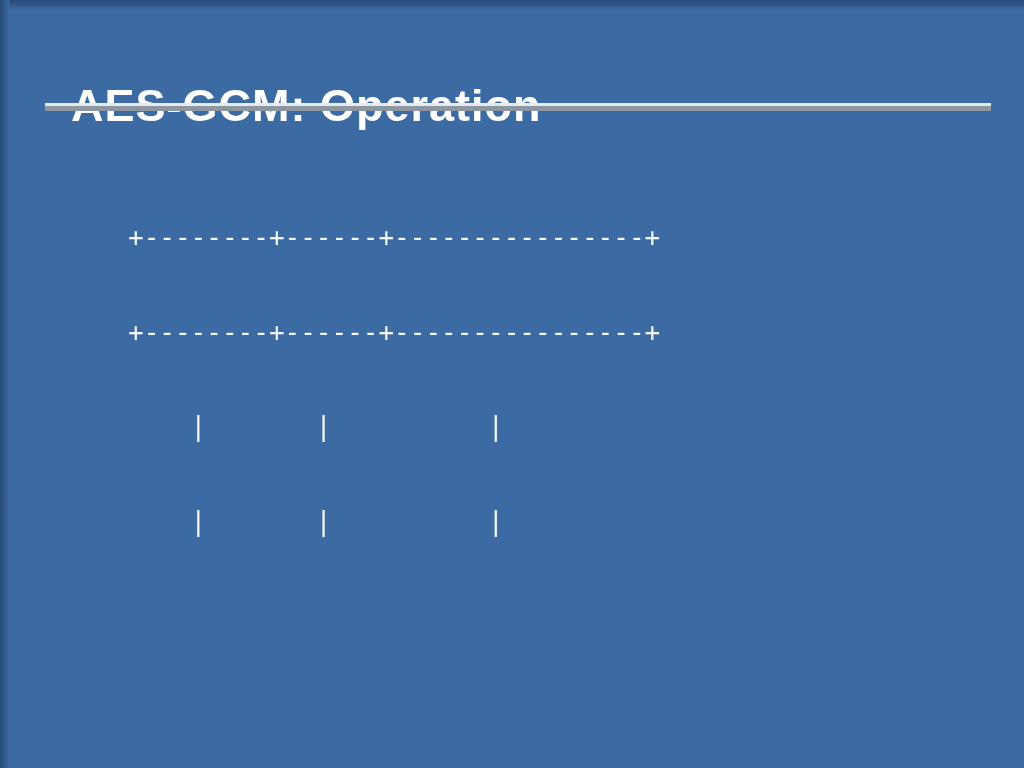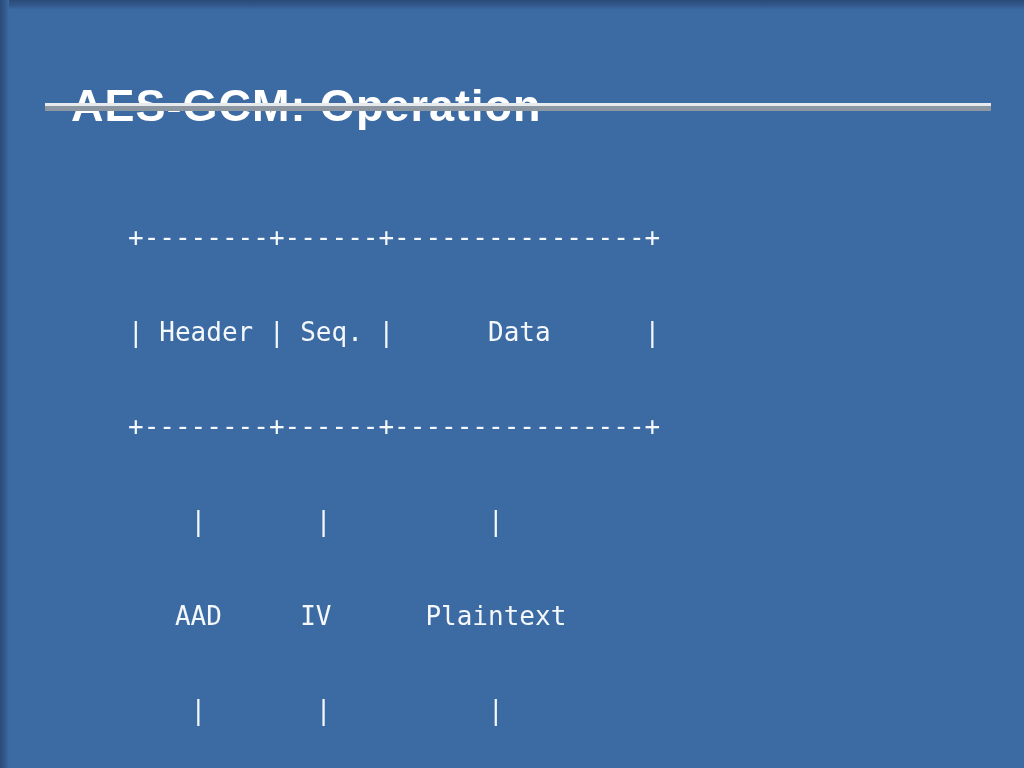--- a/index.html
+++ b/index.html
@@ -62,24 +62,22 @@
 <body>
 
 <div class="edge-top"></div>
 <div class="edge-left"></div>
 
 <h1 class="slide-title">AES-GCM: Operation</h1>
 <div class="title-rule"></div>
 
 <div class="ascii-diagram">
   <div class="ascii-row">+--------+------+----------------+</div>
-  <div class="ascii-row">| Header | Seq. |      Data      |</div>
   <div class="ascii-row">+--------+------+----------------+</div>
   <div class="ascii-row">    |       |          |</div>
-  <div class="ascii-row">   AAD     IV      Plaintext</div>
   <div class="ascii-row">    |       |          |</div>
   
   
   
   
   
   
   
   
   

